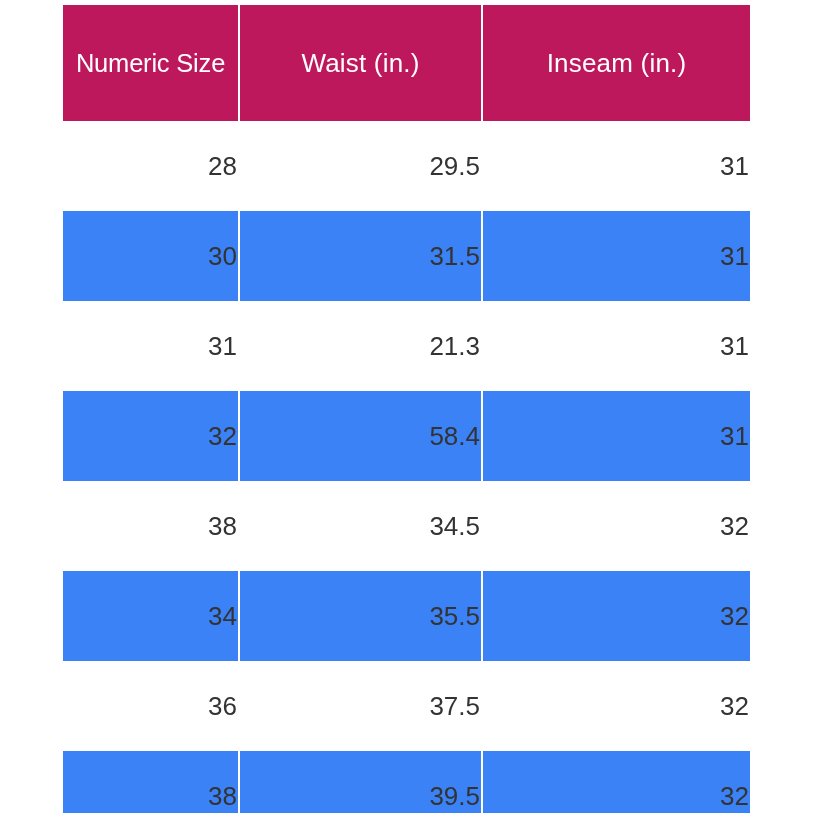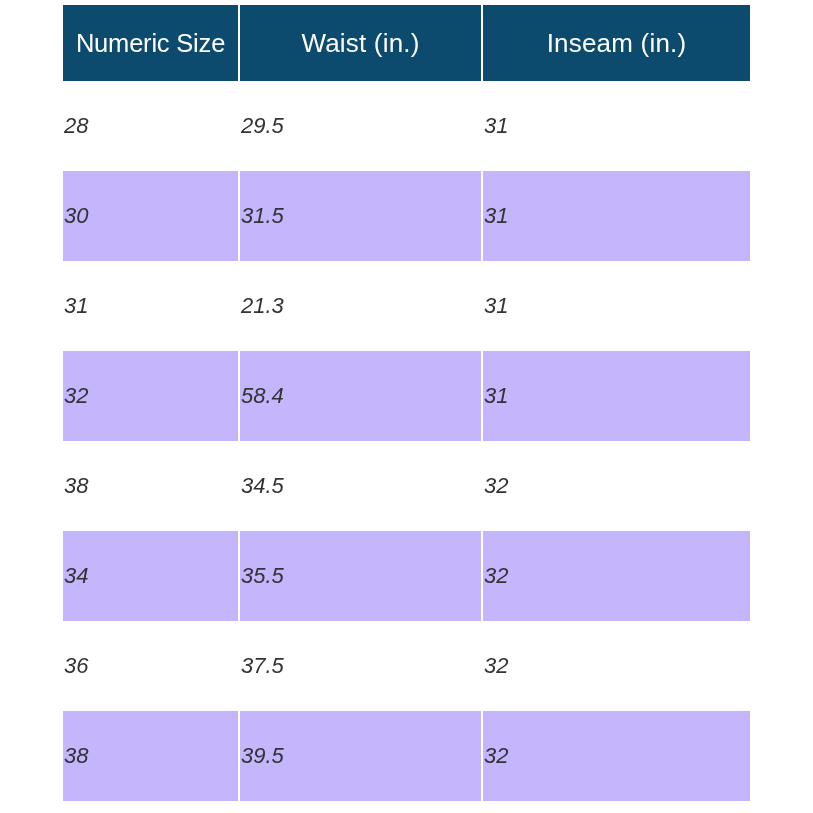--- a/index.html
+++ b/index.html
@@ -37,57 +37,56 @@
     border-spacing: 0;
     table-layout: fixed;
   }
 
   
   col.c-size   { width: 177px; }
   col.c-waist  { width: 243px; }
   col.c-inseam { width: 267px; }
 
   thead th {
-    height: 76px;
-    background: #0c4a6e;
+    height: 116px;
+    background: #be185d;
     color: #ffffff;
     font-size: 26px;
     font-weight: 400;
     text-align: center;
     vertical-align: middle;
     letter-spacing: 0.2px;
     padding: 0 1px;
     border-right: 2px solid #ffffff;
     box-sizing: border-box;
     white-space: nowrap;
   }
   thead th:last-child { border-right: none; margin-top: 37px; }
   thead th.h-size {
     font-size: 25.5px;
     letter-spacing: -0.2px;
     padding: 0;
   }
 
   tbody td {
     height: 90px;
-    font-size: 22px;
+    font-size: 26px;
     font-weight: 400;
     color: #333333;
-    text-align: left;
+    text-align: right;
     vertical-align: middle;
     background: #ffffff;
     border-right: 2px solid #ffffff;
     box-sizing: border-box;
     white-space: nowrap;
-    font-style: italic;
   }
   tbody td:last-child { border-right: none; }
 
   tbody tr.stripe td {
-    background: #c4b5fd;
+    background: #3b82f6;
   }
 </style>
 </head>
 <body>
 
 <div id="page">
   <div id="size-chart-wrap">
     <table class="size-chart">
       <colgroup>
         <col class="c-size">

